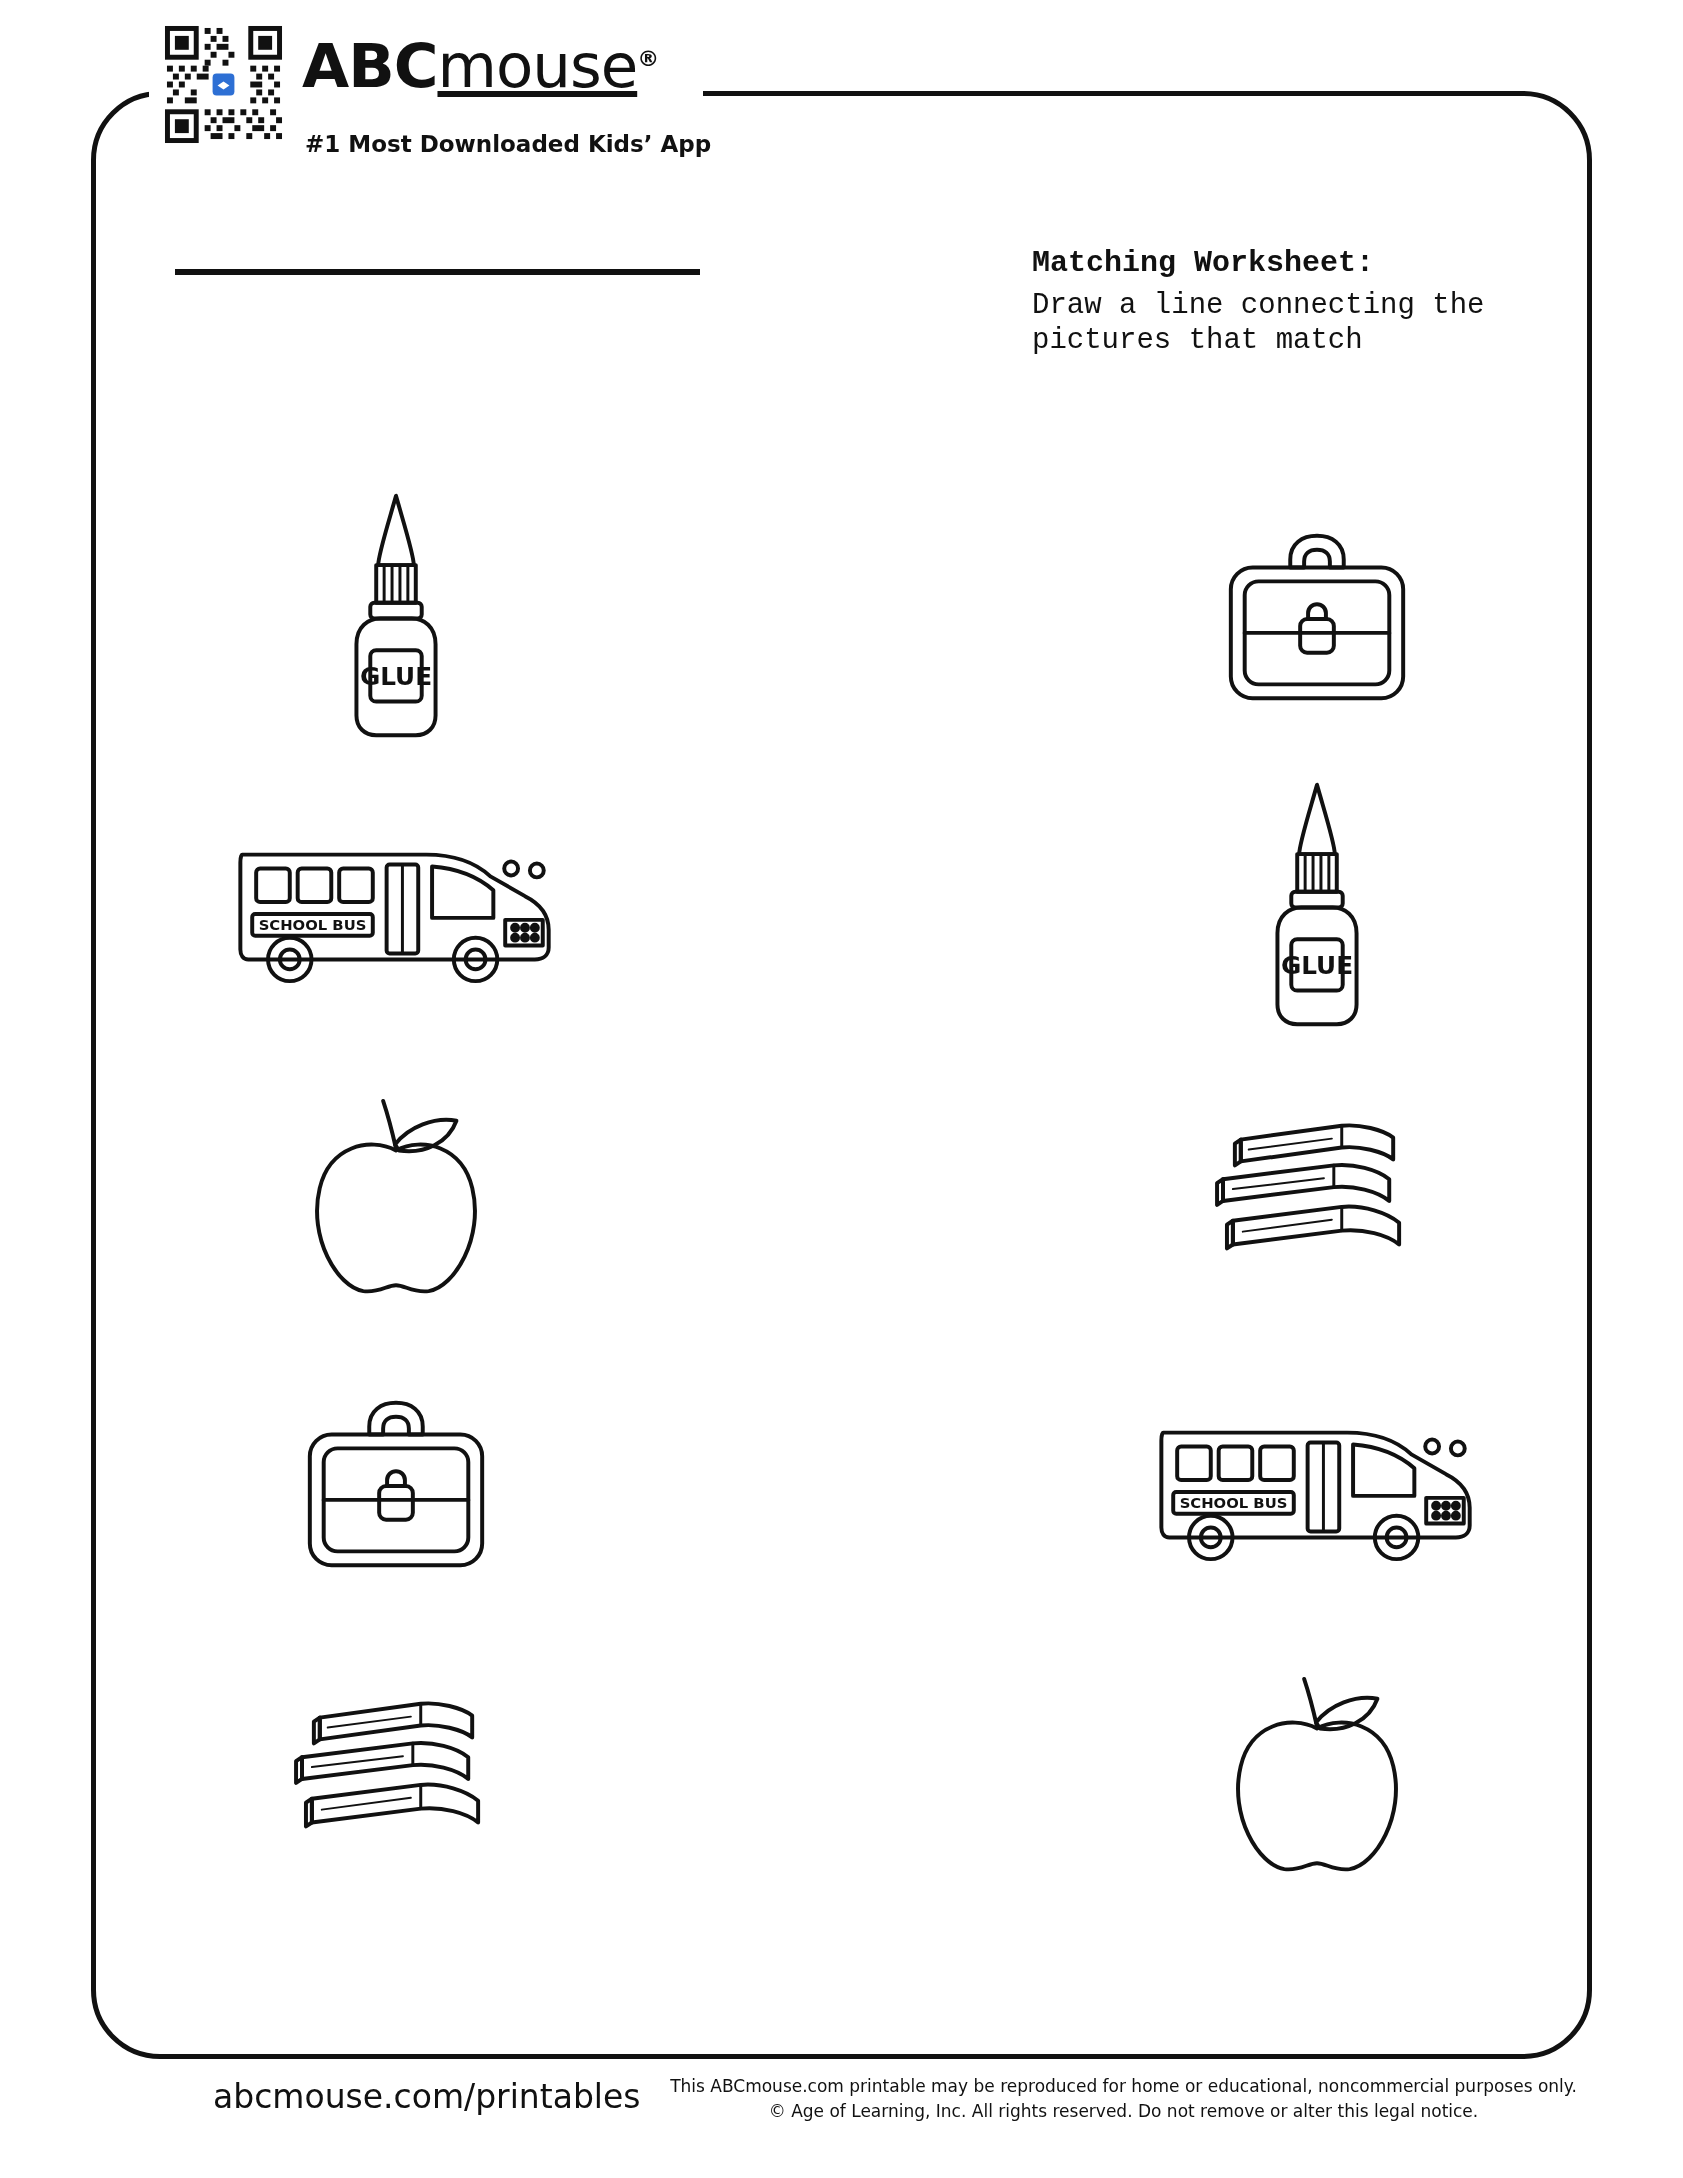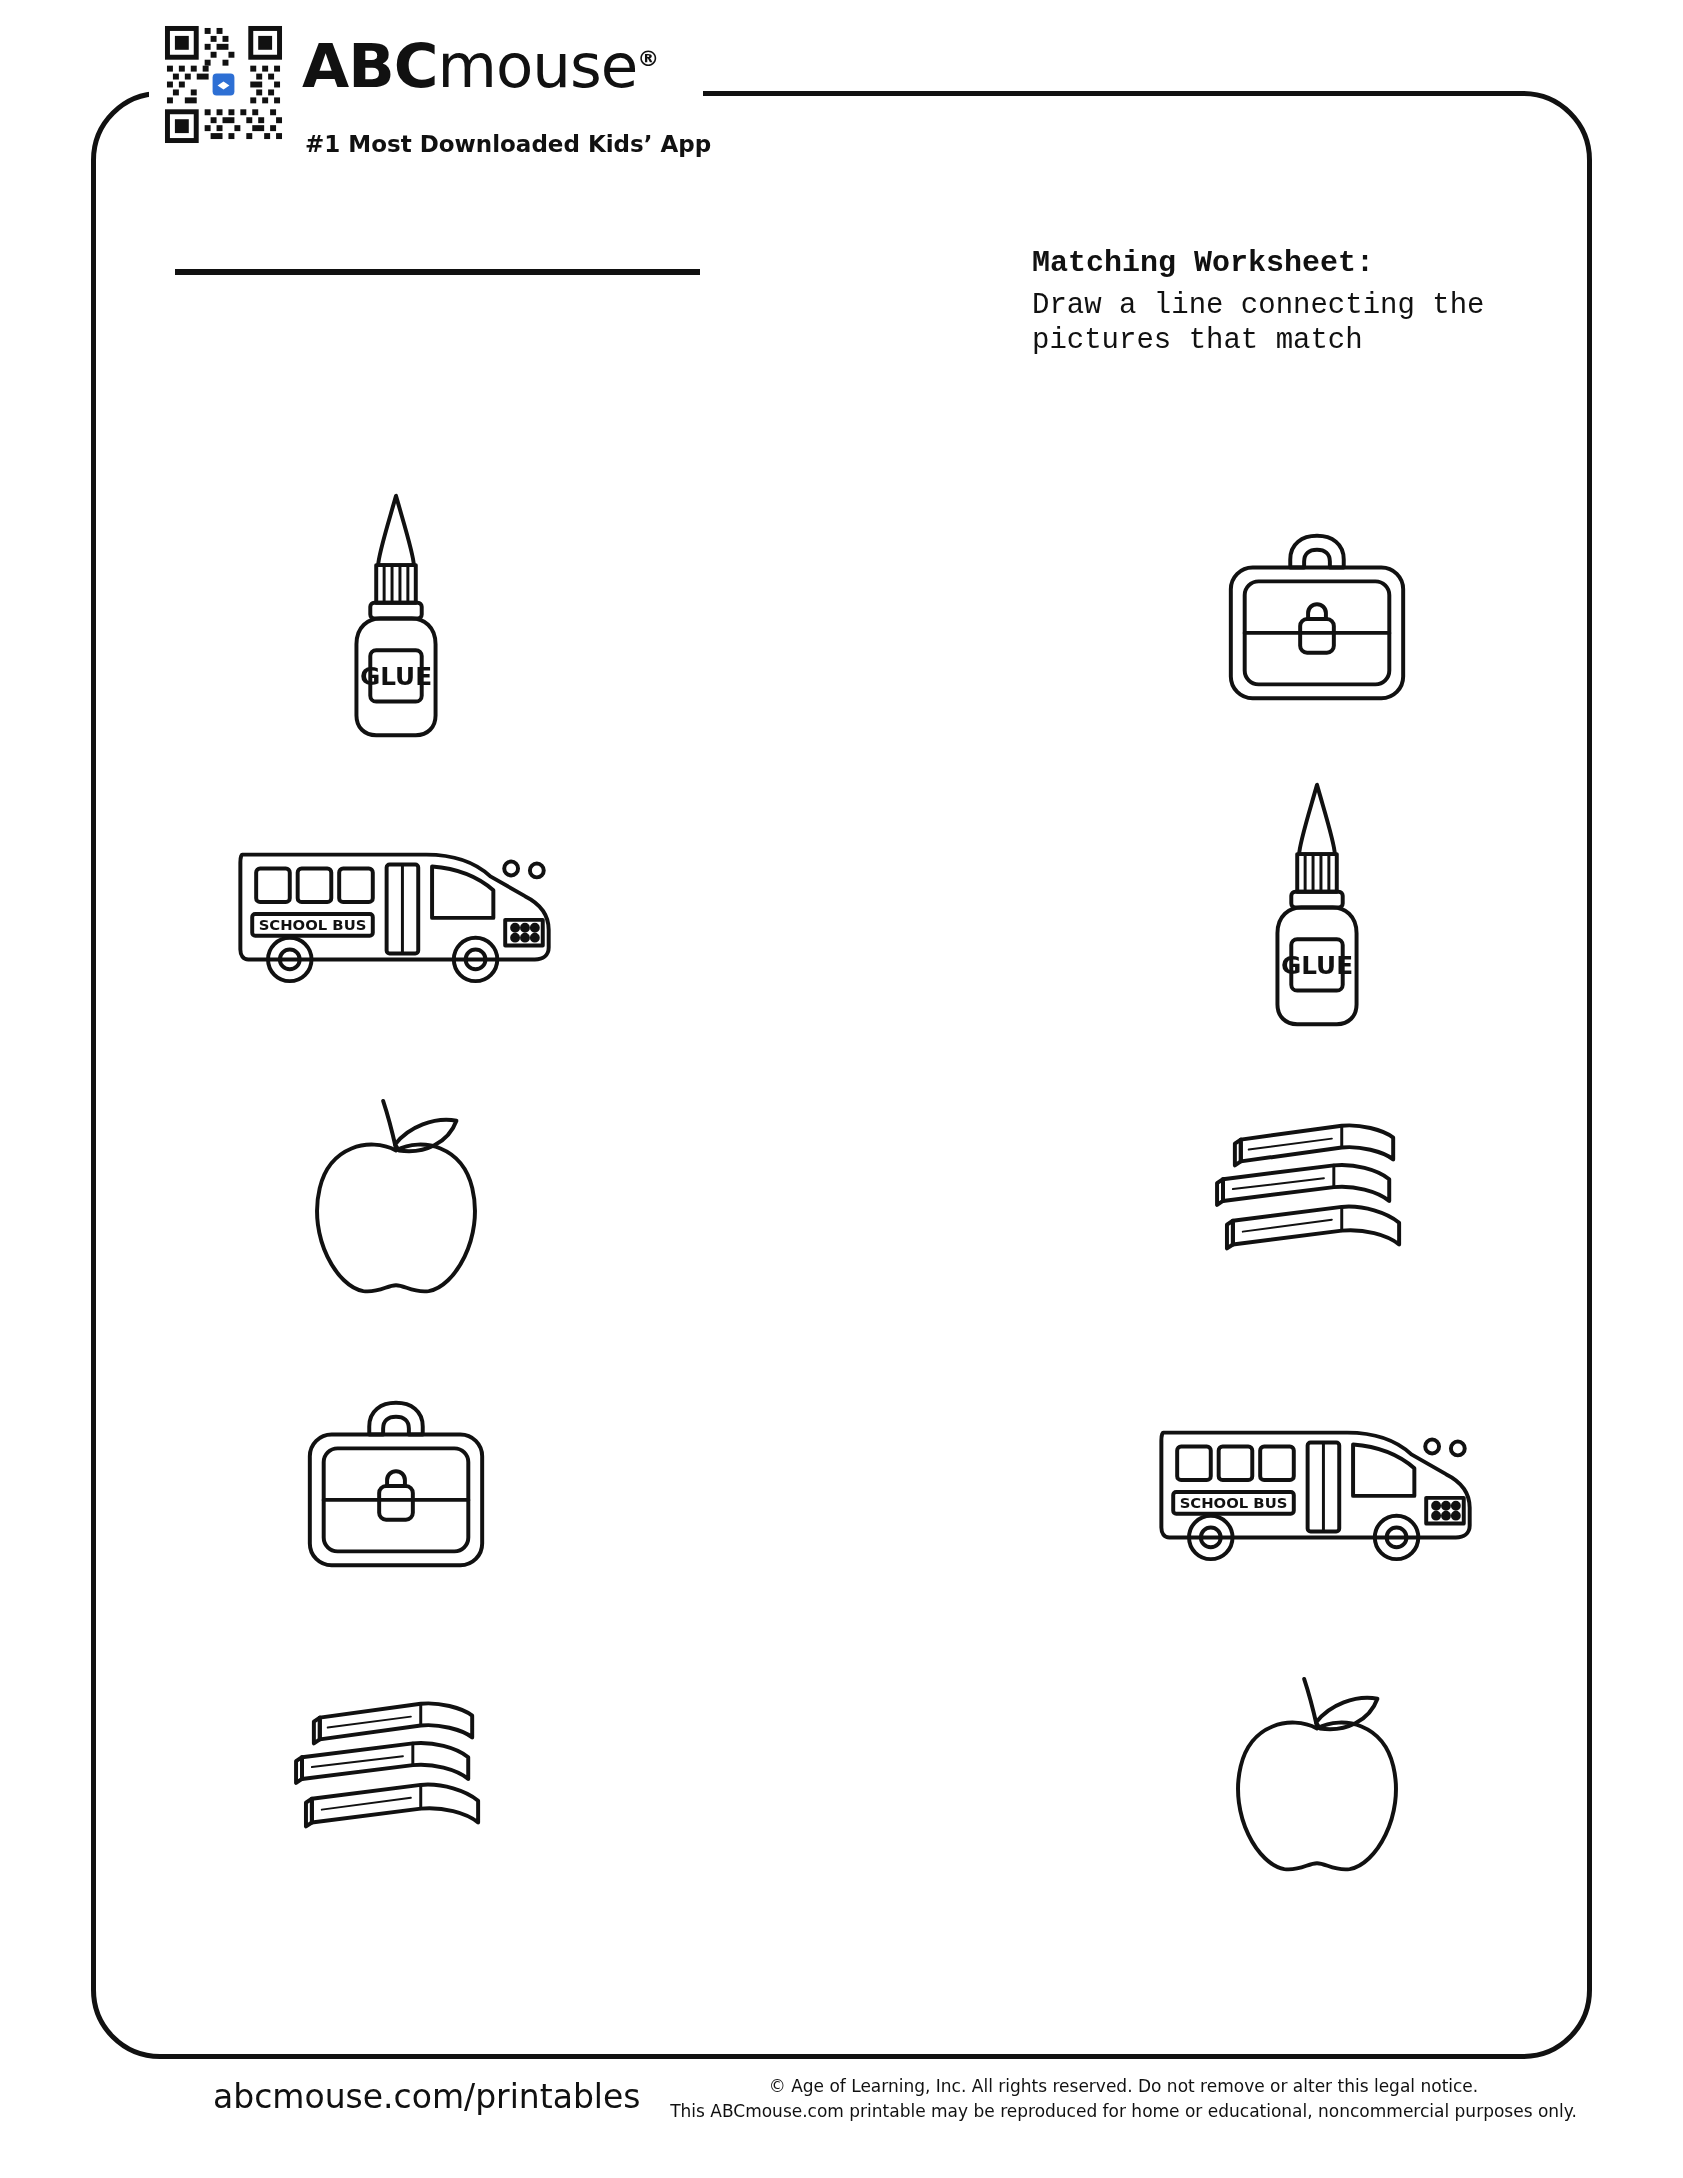--- a/index.html
+++ b/index.html
@@ -35,21 +35,21 @@
     position: absolute;
     left: 139px;
     top: 16px;
     font-size: 61px;
     font-weight: bold;
     letter-spacing: -1px;
     white-space: nowrap;
     font-family: "DejaVu Sans", sans-serif;
   }
   .logo-text .abc { font-weight: bold; }
-  .logo-text .mouse { font-weight: normal; }
+  .logo-text .mouse { font-weight: normal; text-decoration: underline; }
   .logo-reg {
     font-size: 22px;
     vertical-align: super;
   }
   .tagline {
     position: absolute;
     left: 142px;
     top: 107px;
     font-size: 23px;
     font-weight: bold;
@@ -418,16 +418,16 @@
     <svg width="208" height="218" viewBox="0 0 210 220" fill="none" stroke="#111111" stroke-width="4" stroke-linejoin="round" stroke-linecap="round">
       <path d="M105 60 C100 38 96 24 92 12"></path>
       <path d="M104 56 C118 38 144 28 166 32 C158 54 134 66 108 62 Z"></path>
       <path d="M105 62 C78 48 38 58 28 100 C16 150 46 200 72 204 C88 206 96 198 105 198 C114 198 122 206 138 204 C164 200 194 150 182 100 C172 58 132 48 105 62 Z"></path>
     </svg>
   </div>
 </div>
 
 <div class="footer-left">abcmouse.com/printables</div>
 <div class="footer-right">
+  <div>This ABCmouse.com printable may be reproduced for home or educational, noncommercial purposes only.</div>
   <div>© Age of Learning, Inc. All rights reserved. Do not remove or alter this legal notice.</div>
-  <div>This ABCmouse.com printable may be reproduced for home or educational, noncommercial purposes only.</div>
 </div>
 
 
 </body></html>

